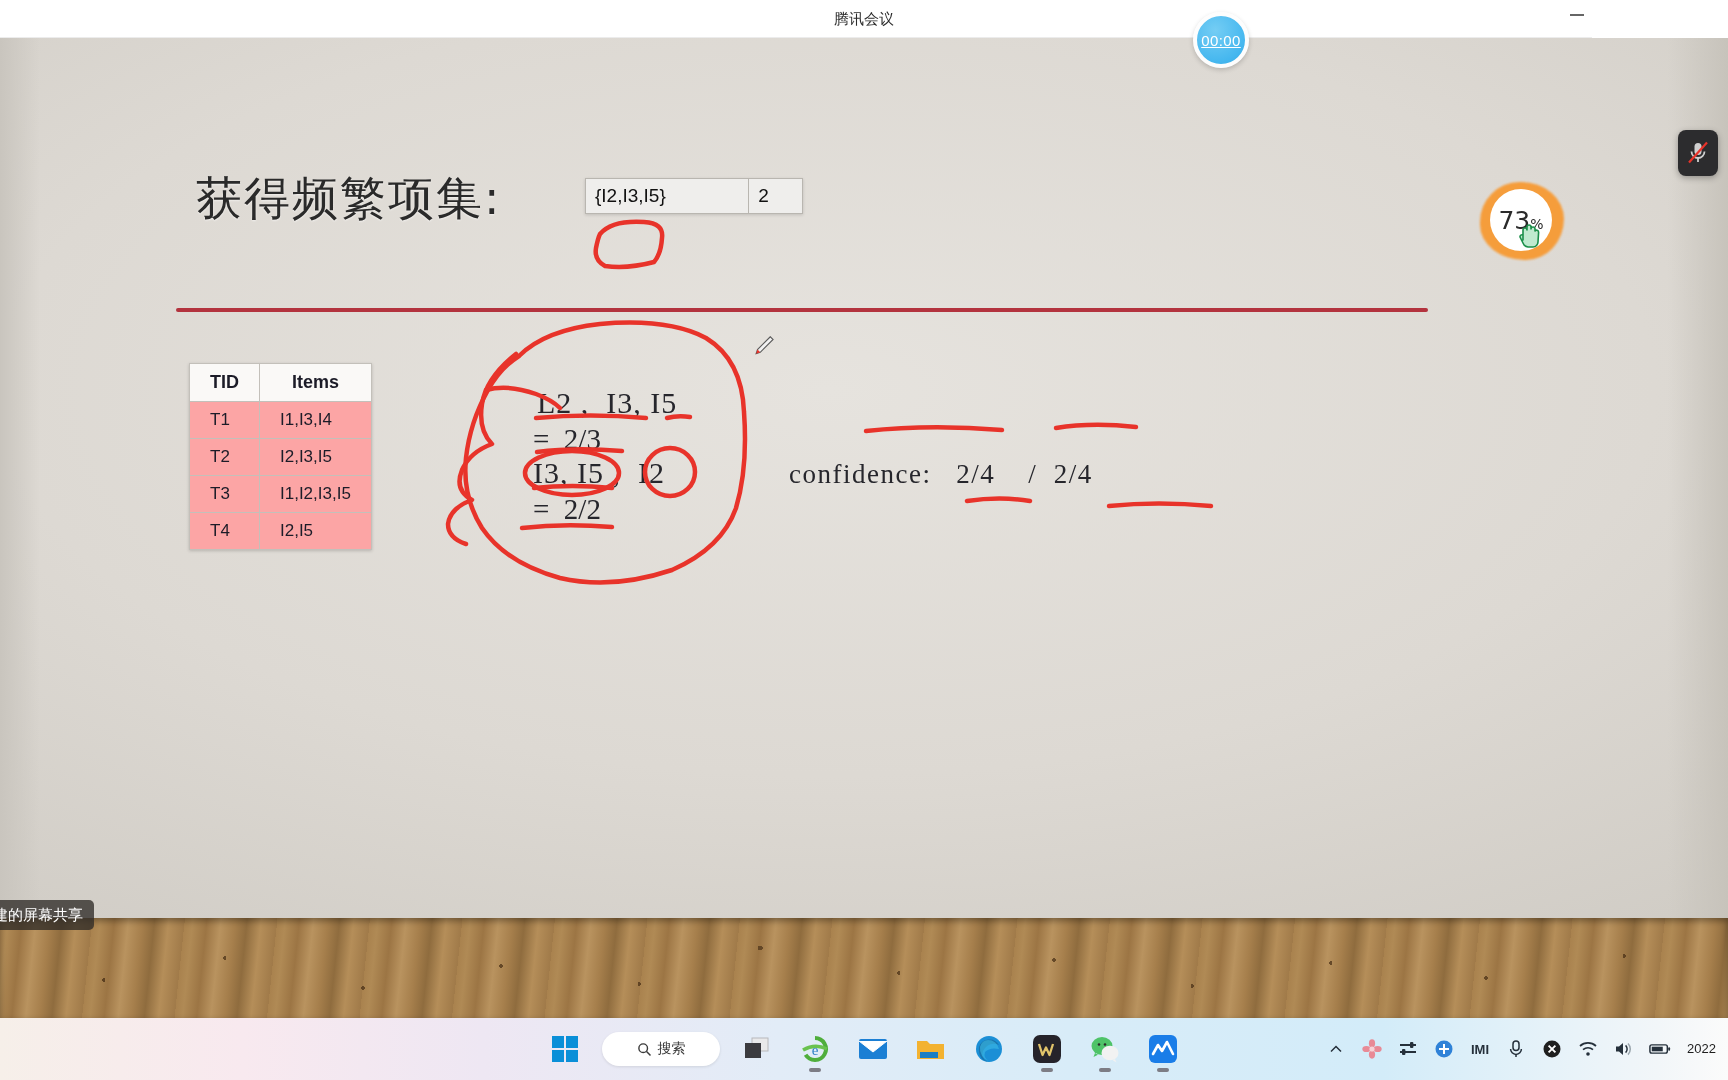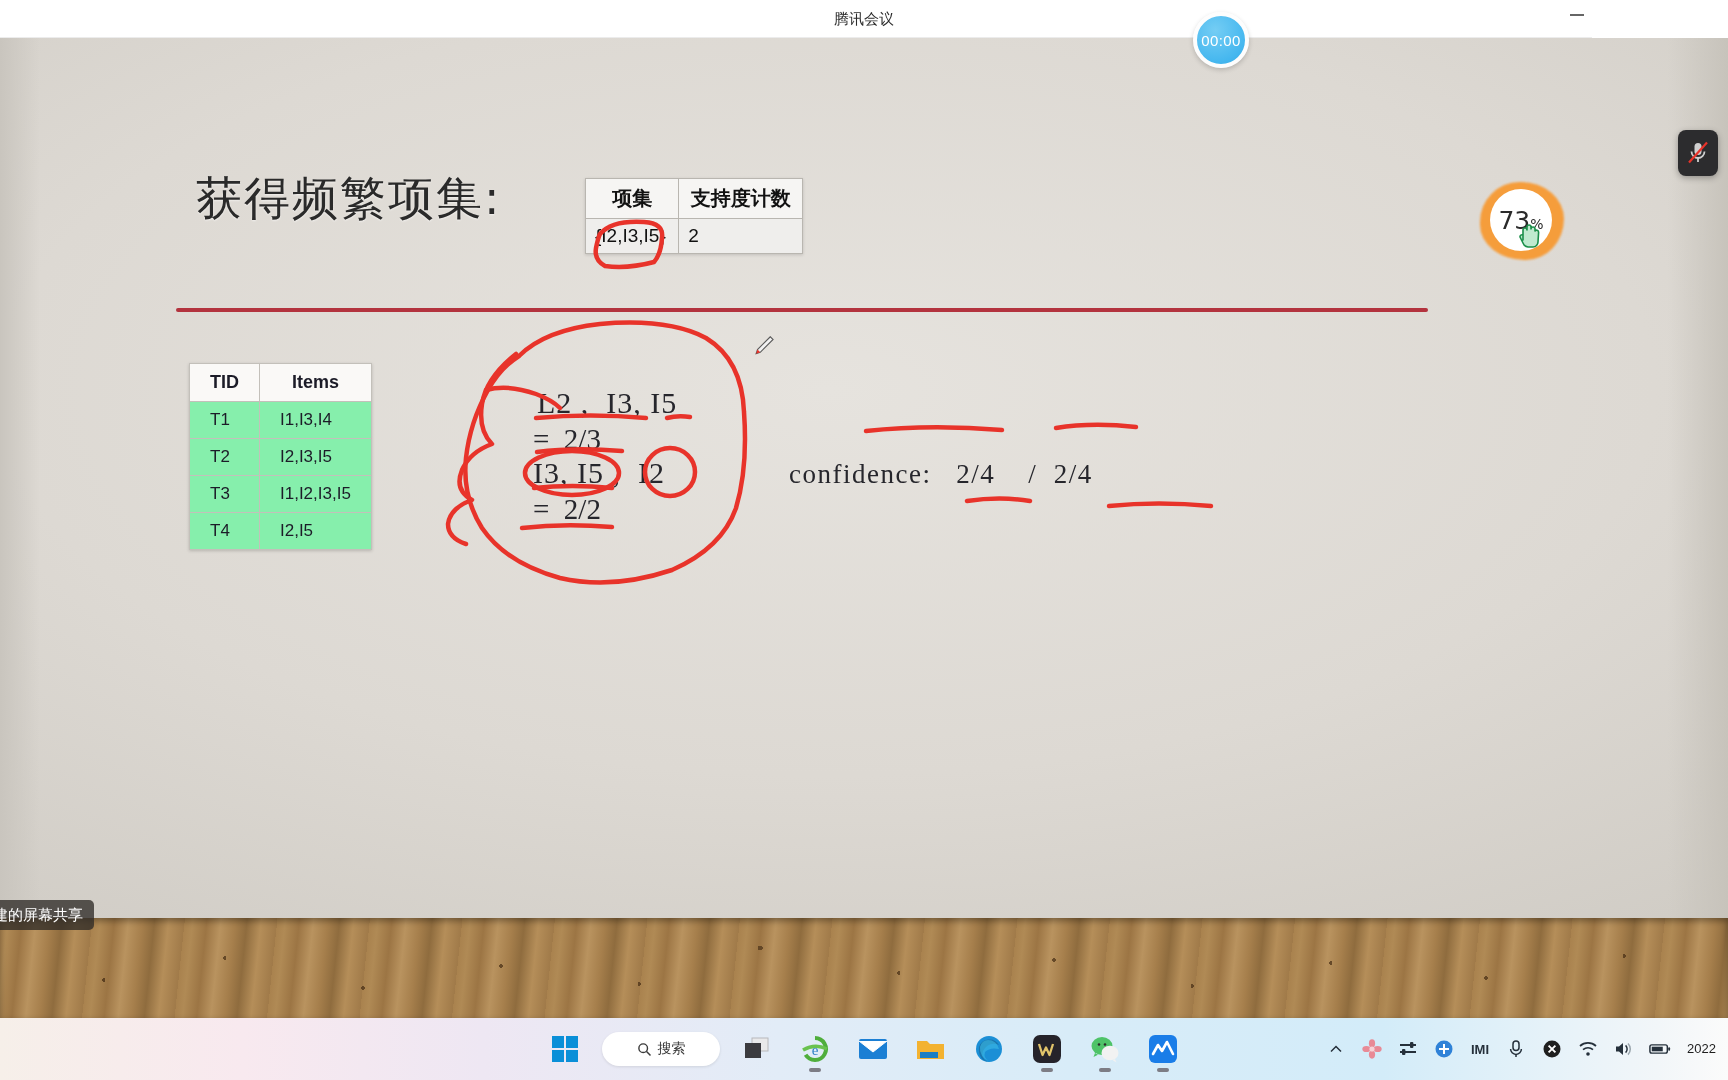--- a/index.html
+++ b/index.html
@@ -64,21 +64,21 @@
 
   .red-hline { position:absolute; left:176px; top:270px; width:1252px; height:4px;
     background:#b3333e; border-radius:2px; }
 
   
   .tid-table { position:absolute; left:189px; top:325px; width:137px;
     border-collapse:collapse; background:#f7f6f4; font-size:17px; color:#1c1c28;
     box-shadow:0 1px 3px rgba(0,0,0,.18); }
   .tid-table th,.tid-table td { border:1px solid #c3c0ba; padding:8px 20px; }
   .tid-table th { font-weight:bold; font-size:18px; background:#faf9f7; }
-  .tid-table td { background:#86efac; white-space:nowrap; }
+  .tid-table td { background:#fca5a5; white-space:nowrap; }
 
   
   .hw { position:absolute; font-family:"Liberation Serif","DejaVu Serif",serif;
     color:#26262c; white-space:pre; }
   .m-l2   { left:537px; top:348px; font-size:30px; letter-spacing:1px; }
   .m-eq1  { left:533px; top:385px; font-size:29px; }
   .m-l3   { left:533px; top:418px; font-size:30px; letter-spacing:1px; }
   .m-eq2  { left:533px; top:455px; font-size:29px; }
   .c1 { left:789px; top:350px; font-size:27px; letter-spacing:1.5px; }
   .c2 { left:789px; top:421px; font-size:27px; letter-spacing:1.5px; }
@@ -106,21 +106,21 @@
   .zoom-badge .pct { font-size:25px; color:#2a2a2a; font-weight:500;
     font-family:"DejaVu Sans","Liberation Sans",sans-serif; }
   .zoom-badge .pct small { font-size:14px; }
   .zoom-badge .hand { position:absolute; left:28px; top:34px; width:30px; height:30px; }
 
   
   .timer { position:absolute; left:1193px; top:12px; width:56px; height:56px;
     border-radius:50%; background:radial-gradient(circle at 38% 30%,#74cdf4 0%,#45b7ef 70%,#34a8e3 100%);
     border:4px solid #fdfdfd; display:flex; align-items:center; justify-content:center;
     box-shadow:0 2px 5px rgba(0,0,0,.18); }
-  .timer span { color:#fff; font-size:15px; letter-spacing:.4px; }
+  .timer span { color:#fff; font-size:15px; letter-spacing:.4px;text-decoration:underline; }
 
   
   .share-tip { position:absolute; left:-18px; top:900px; width:112px; height:30px;
     background:rgba(48,44,40,.78); border-radius:5px; color:#fff; font-size:15px;
     display:flex; align-items:center; justify-content:center; }
 
   
   .taskbar { position:absolute; left:0; top:1018px; width:1728px; height:62px;
     background:linear-gradient(90deg,#f6efe9 0%, #f8e9ef 14%, #eee7f3 28%,
       #e2ecf7 45%, #d8ecf8 62%, #d3ecf9 80%, #f2f6f9 96%, #fbfbfb 100%); }
@@ -149,24 +149,20 @@
     <div class="title">腾讯会议</div>
     <div class="win-min"></div>
   </div>
 
   <div class="screen">
 
     <div class="slide-title">获得频繁项集:</div>
 
     <table class="sup-table">
       <tbody>
-          <tr>
-        <th>项集</th>
-        <th>支持度计数</th>
-      </tr>
       <tr>
         <td>{I2,I3,I5}</td>
         <td>2</td>
       </tr>
     </tbody>
       </table>
 
     <div class="red-hline"></div>
 
     <table class="tid-table">

